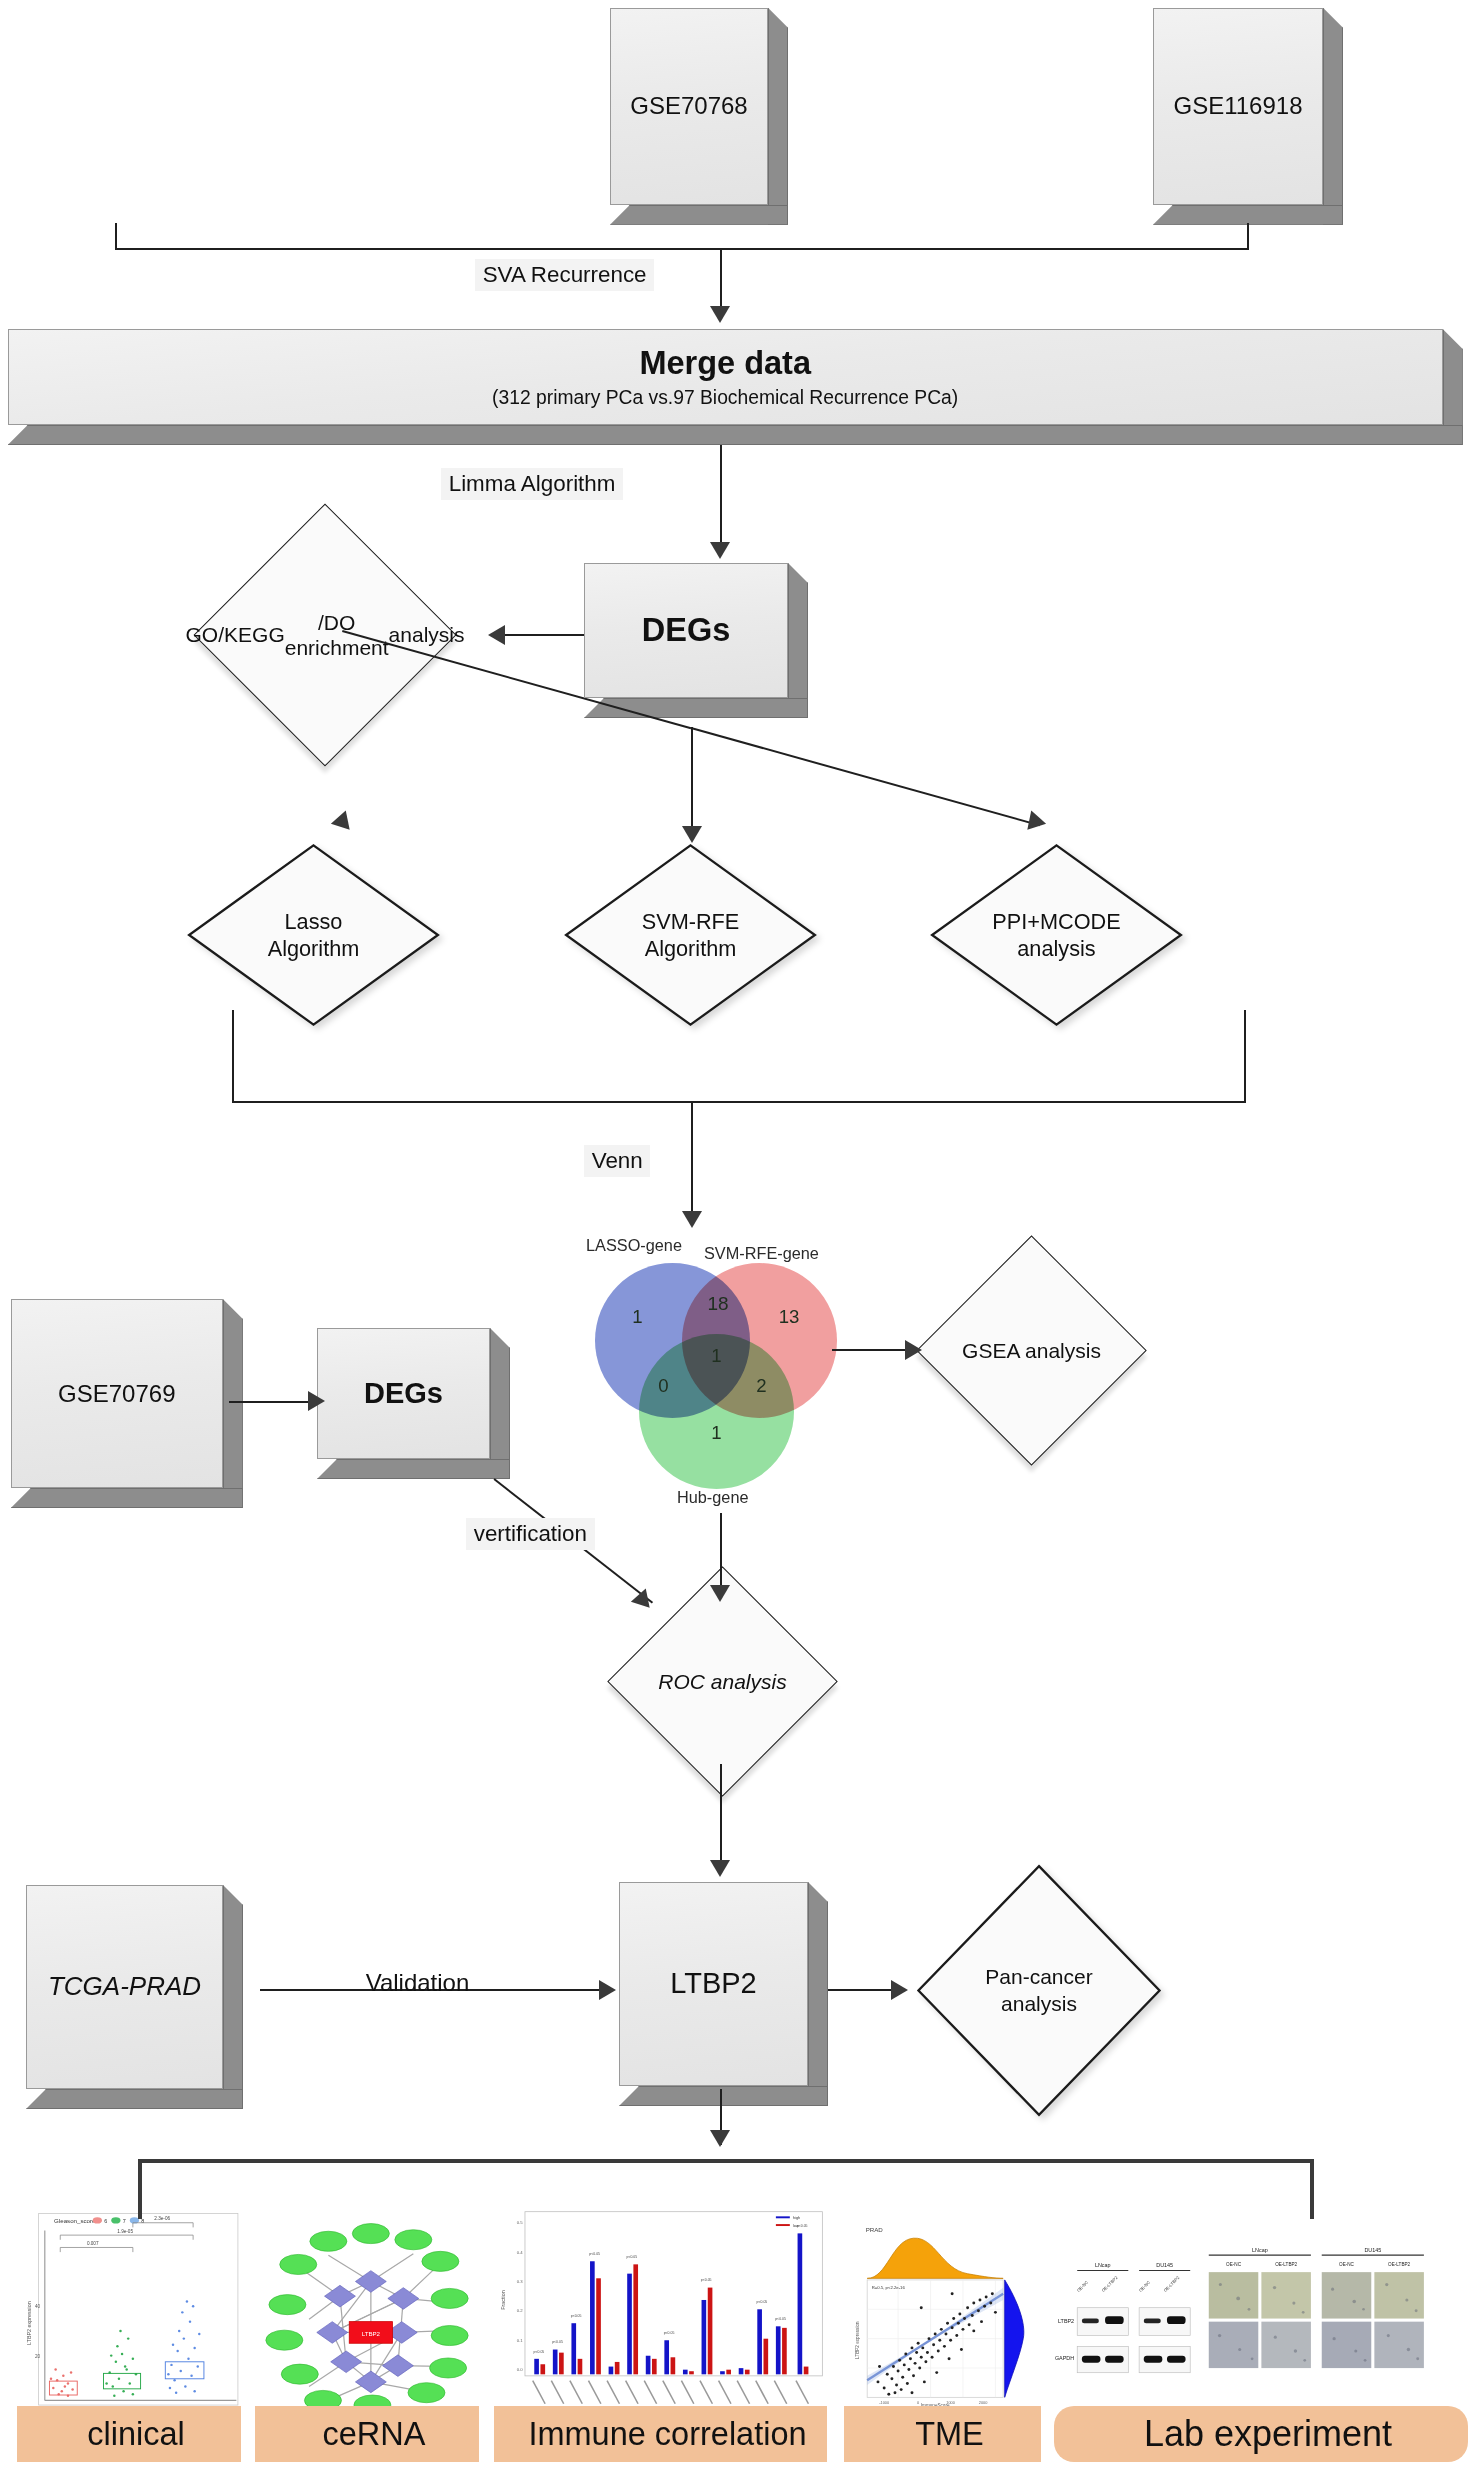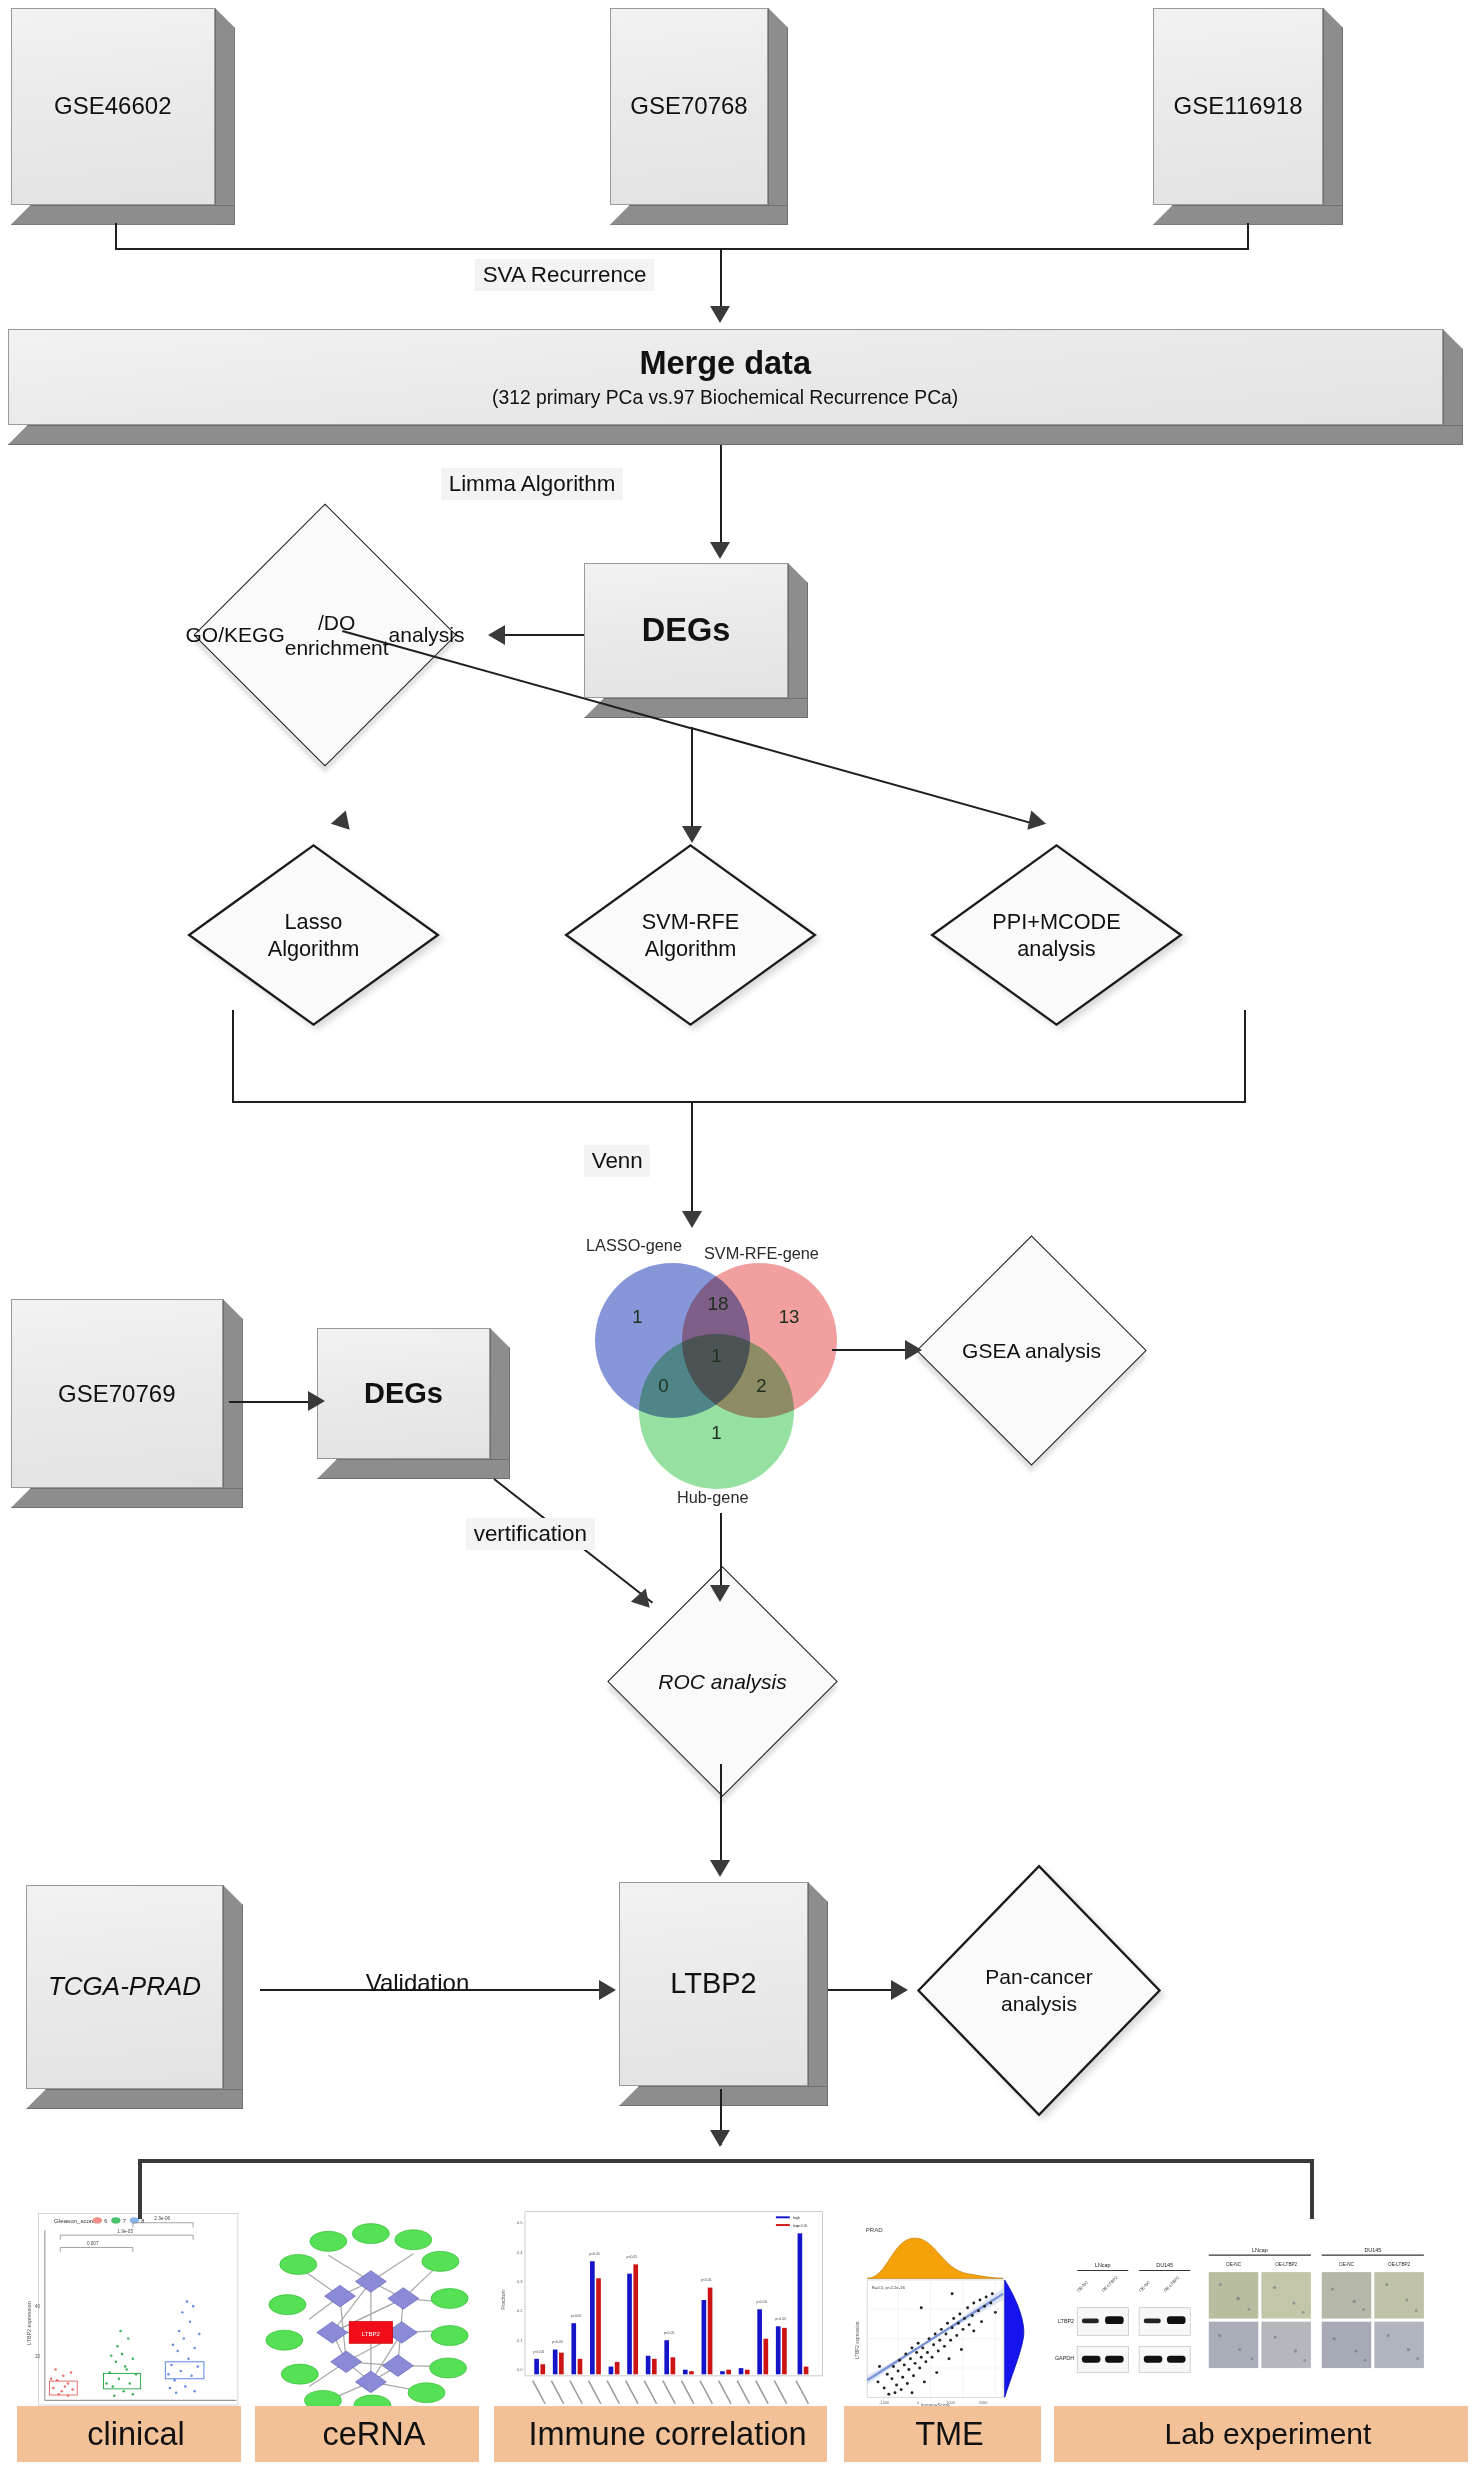--- a/index.html
+++ b/index.html
@@ -84,27 +84,20 @@
     background:#F2C198;display:flex;align-items:center;justify-content:center;
     color:#111;box-sizing:border-box;padding-left:14px;
   }
   .panel .art{position:absolute;left:0;top:0;width:100%;}
 </style>
 </head>
 <body>
 
 <div id="stage">
 
-  <div class="cube" style="left:10.8px;top:7.7px;width:224px;height:217px;">
-    <div class="side"></div>
-    <div class="bottom"></div>
-    <div class="face">
-      <span class="lbl" style="font-size:24px;">GSE46602</span>
-    </div>
-  </div>
 
   <div class="cube" style="left:610px;top:7.7px;width:178px;height:217px;">
     <div class="side"></div>
     <div class="bottom"></div>
     <div class="face">
       <span class="lbl" style="font-size:24px;">GSE70768</span>
     </div>
   </div>
 
   <div class="cube" style="left:1153px;top:7.7px;width:190px;height:217px;">
@@ -694,17 +687,17 @@
           <circle cx="312" cy="186" r="2.2"></circle>
           <circle cx="324" cy="198" r="1.8"></circle>
         <circle cx="362" cy="170" r="2.1"></circle>
           <circle cx="390" cy="186" r="2"></circle>
           <circle cx="402" cy="198" r="1.8"></circle>
         <circle cx="432" cy="166" r="2"></circle>
           <circle cx="458" cy="184" r="2.2"></circle>
           <circle cx="470" cy="196" r="1.9"></circle>
       </g>
     </svg>
-    <div class="cap" style="font-size:30px;">Lab experiment</div>
+    <div class="cap" style="font-size:36px;border-radius:20px;">Lab experiment</div>
   </div>
 
 </div>
 
 
 </body></html>

